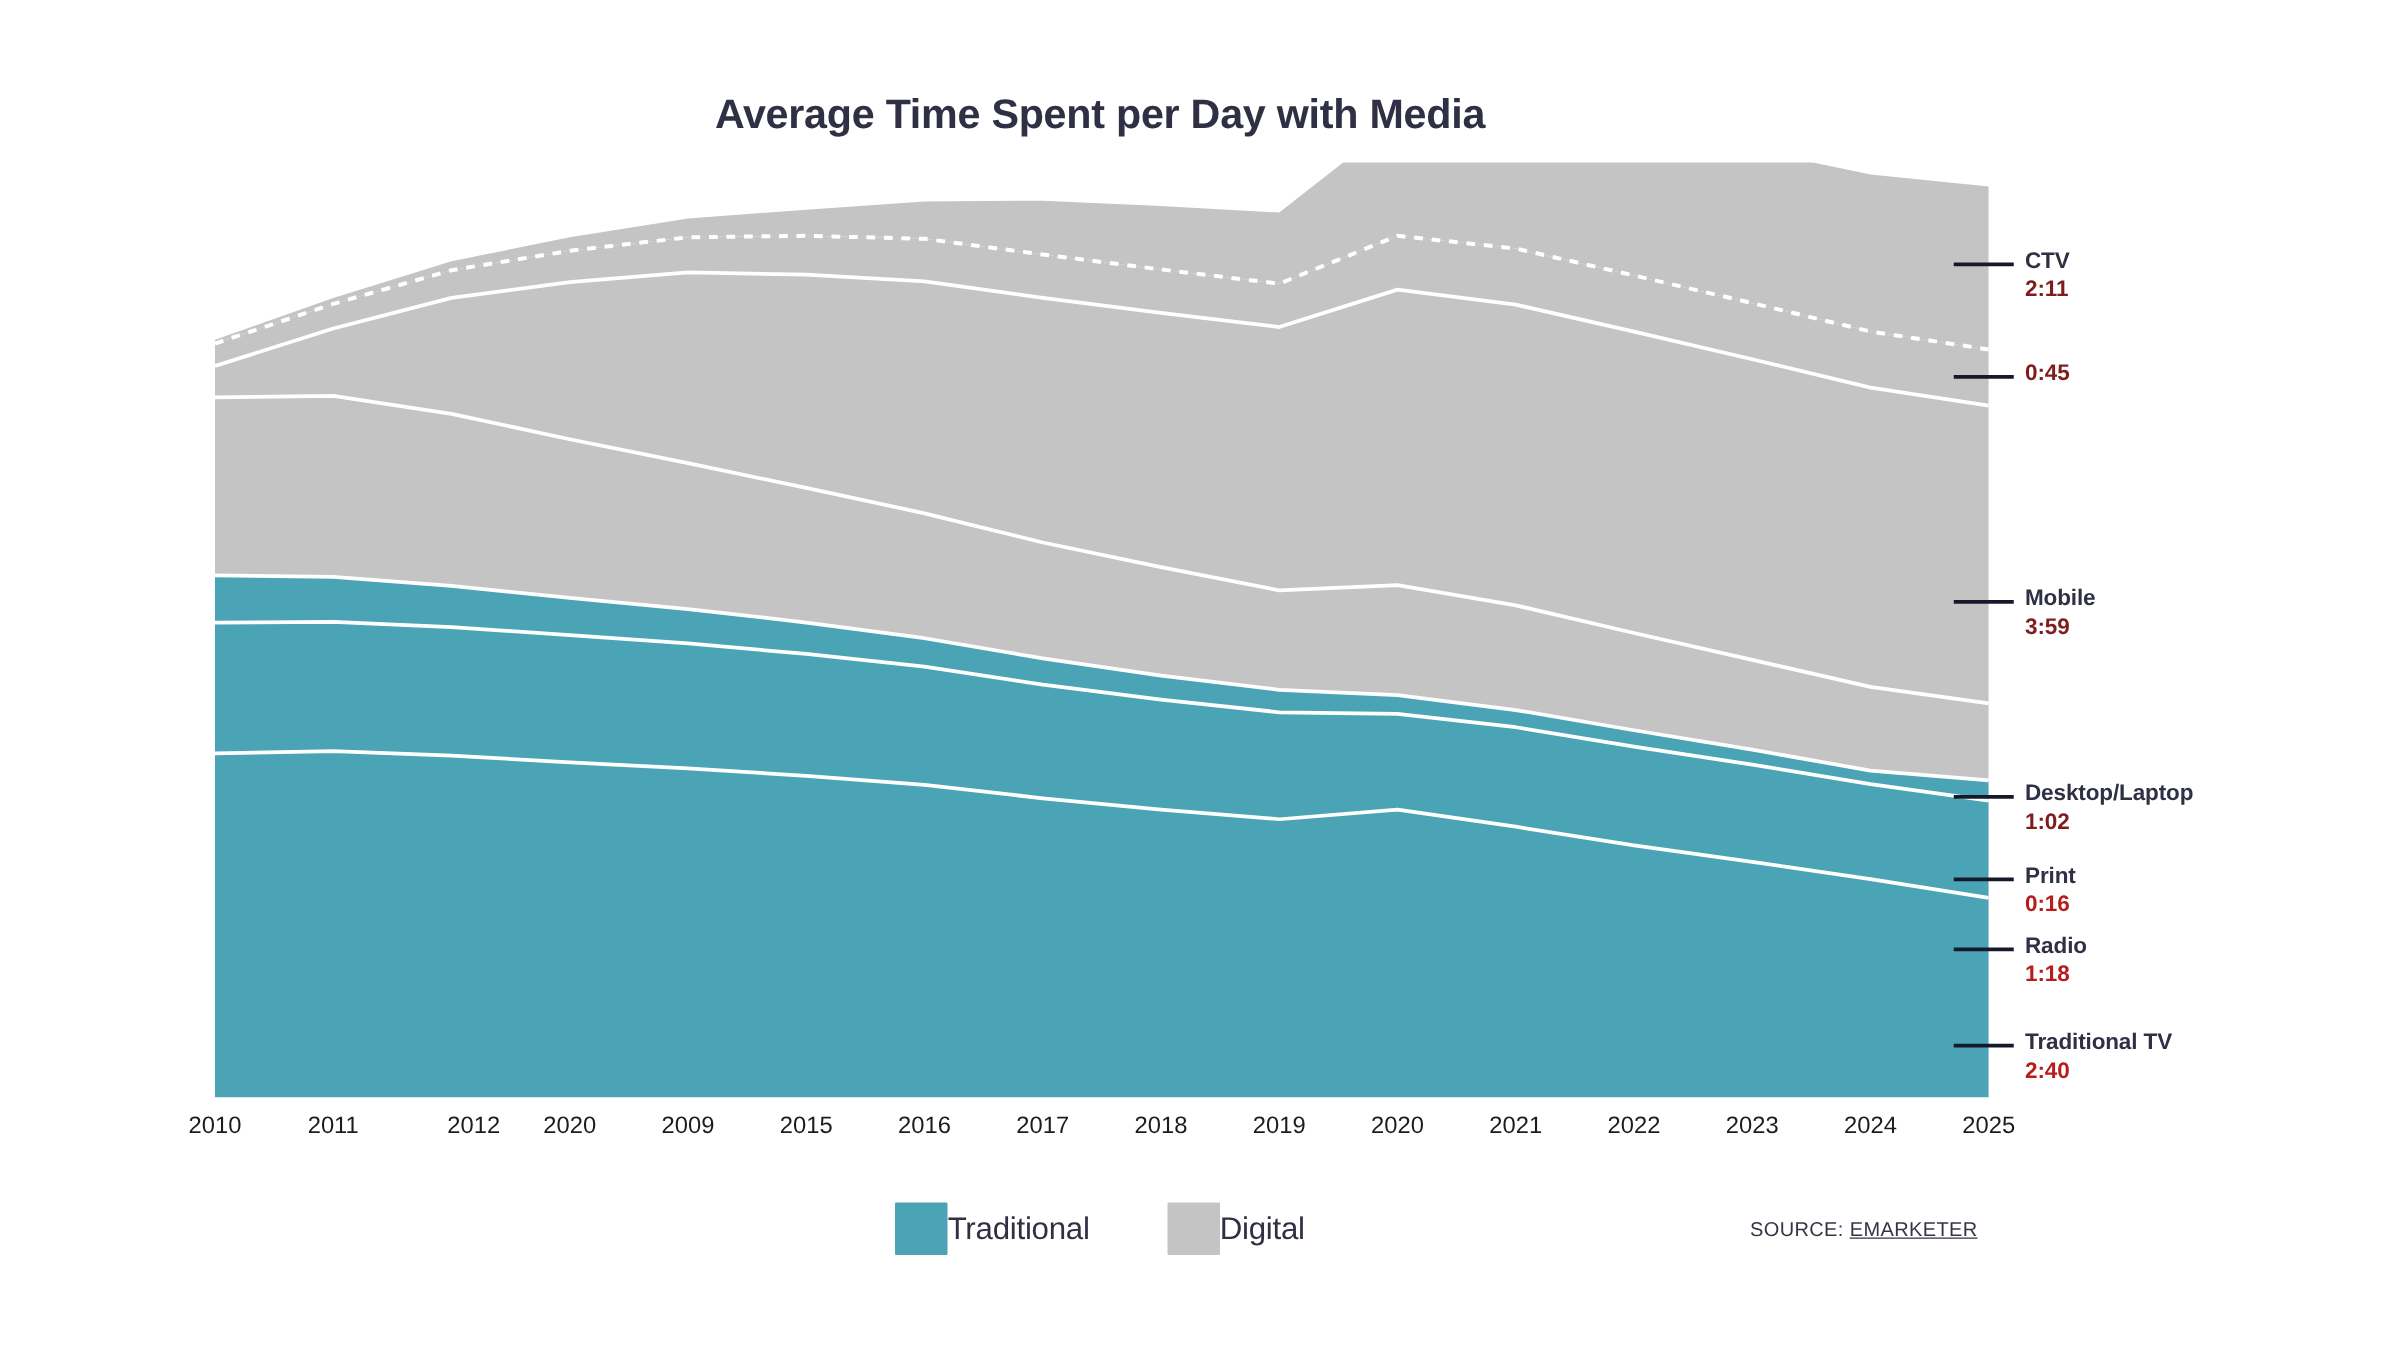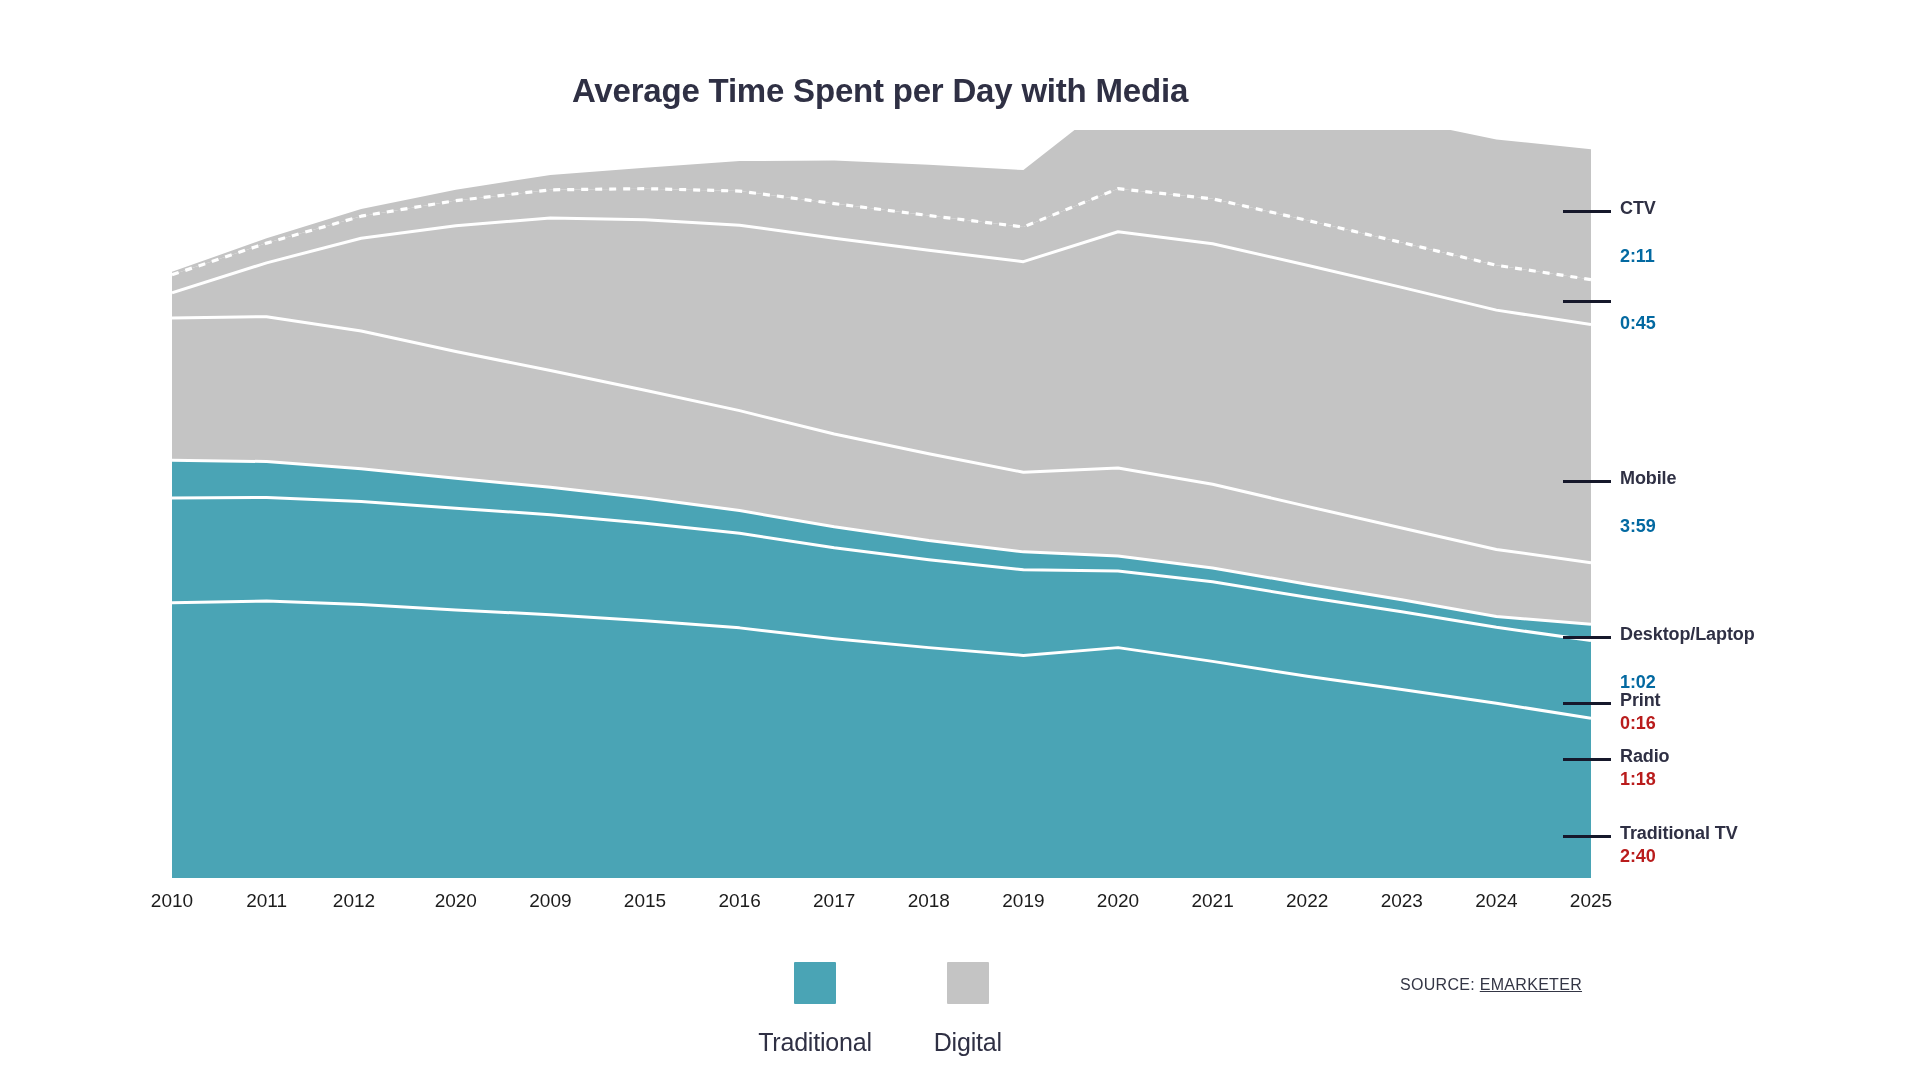--- a/index.html
+++ b/index.html
@@ -59,39 +59,39 @@
     color:#2f3044;
     line-height:23px;
     letter-spacing:-0.1px;
   }
   .ann .ann-val{
     font-size:18px;
     font-weight:bold;
     line-height:22px;
     letter-spacing:-0.1px;
   }
-  .ann.digital .ann-val{color:#0369a1;margin-top:25px;}
+  .ann.digital .ann-val{color:#7f1d1d;}
   .ann.traditional .ann-val{color:#b91c1c;}
 
   .leader{
     position:absolute;
     height:0;
     border-top:3px solid #16182b;
   }
 
   
   .legend{
     position:absolute;
     left:0;top:962px;width:1760px;
     display:flex;
     justify-content:center;
     align-items:center;
     gap:62px;
   }
-  .legend-item{display:flex;align-items:center;gap:24px;flex-direction:column;}
+  .legend-item{display:flex;align-items:center;gap:0;}
   .legend-swatch{width:42px;height:42px;display:block;border-radius:1px;}
   .legend-label{font-size:25px;color:#2f3044;letter-spacing:-0.2px;}
 
   .source{
     position:absolute;
     left:1400px;top:976px;
     font-size:16px;
     color:#343645;
     letter-spacing:0.3px;
     white-space:nowrap;
@@ -119,21 +119,21 @@
         <path d="M0.00 330.32 L94.60 331.51 L189.20 338.69 L283.80 348.27 L378.40 357.24 L473.00 368.02 L567.60 380.58 L662.20 396.74 L756.80 410.50 L851.40 421.87 L946.00 426.06 L1040.60 438.03 L1135.20 454.19 L1229.80 469.74 L1324.40 486.50 L1419.00 494.28" fill="none" stroke="#ffffff" stroke-width="3" stroke-linejoin="round"></path>
         <path d="M0.00 187.90 L94.60 186.70 L189.20 201.06 L283.80 221.41 L378.40 240.56 L473.00 260.30 L567.60 280.65 L662.20 303.99 L756.80 323.73 L851.40 342.28 L946.00 338.10 L1040.60 354.25 L1135.20 376.39 L1229.80 397.94 L1324.40 419.48 L1419.00 432.64" fill="none" stroke="#ffffff" stroke-width="3" stroke-linejoin="round"></path>
         <path d="M0.00 162.76 L94.60 132.84 L189.20 108.31 L283.80 95.74 L378.40 87.96 L473.00 89.76 L567.60 95.15 L662.20 108.31 L756.80 120.28 L851.40 131.65 L946.00 101.73 L1040.60 113.70 L1135.20 135.24 L1229.80 157.38 L1324.40 180.12 L1419.00 194.48" fill="none" stroke="#ffffff" stroke-width="3" stroke-linejoin="round"></path>
         <path d="M0.00 144.81 L94.60 113.10 L189.20 86.17 L283.80 70.61 L378.40 59.84 L473.00 58.64 L567.60 61.04 L662.20 73.60 L756.80 85.57 L851.40 96.94 L946.00 58.64 L1040.60 68.82 L1135.20 90.36 L1229.80 112.50 L1324.40 135.24 L1419.00 149.60" fill="none" stroke="#ffffff" stroke-width="3.2" stroke-dasharray="7 7" stroke-linejoin="round"></path>
       </svg>
   </div>
 
   <div class="x-axis">
       <span class="x-tick" style="left: 0px;">2010</span>
       <span class="x-tick" style="left: 94.6px;">2011</span>
-      <span class="x-tick" style="left: 182px;">2012</span>
+      <span class="x-tick" style="left: 207px;">2012</span>
       <span class="x-tick" style="left: 283.8px;">2020</span>
       <span class="x-tick" style="left: 378.4px;">2009</span>
       <span class="x-tick" style="left: 473px;">2015</span>
       <span class="x-tick" style="left: 567.6px;">2016</span>
       <span class="x-tick" style="left: 662.2px;">2017</span>
       <span class="x-tick" style="left: 756.8px;">2018</span>
       <span class="x-tick" style="left: 851.4px;">2019</span>
       <span class="x-tick" style="left: 946px;">2020</span>
       <span class="x-tick" style="left: 1040.6px;">2021</span>
       <span class="x-tick" style="left: 1135.2px;">2022</span>

